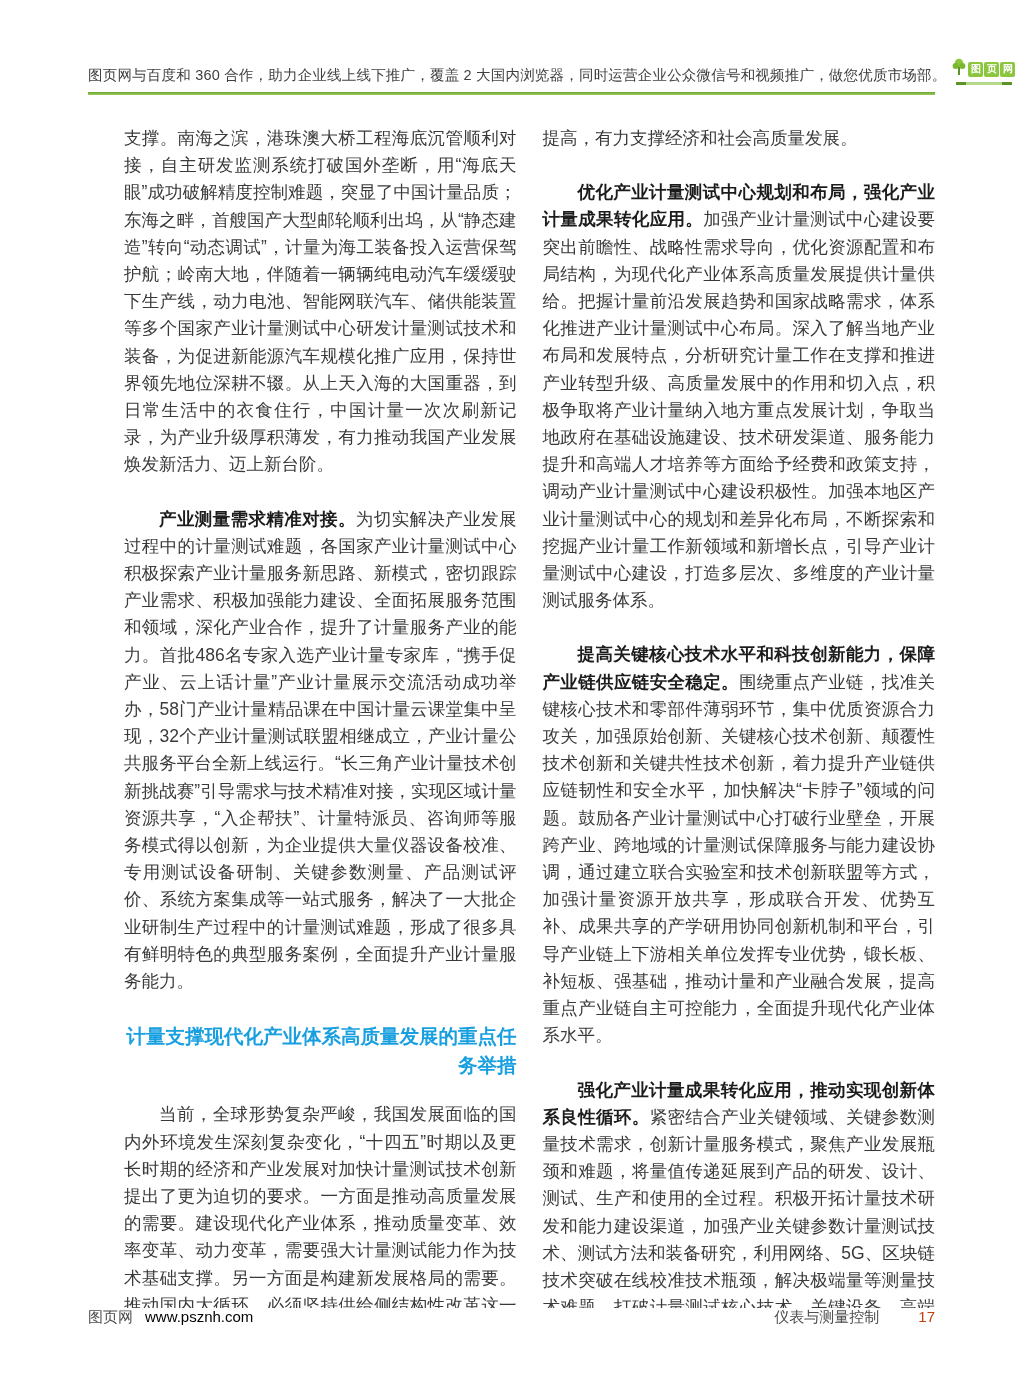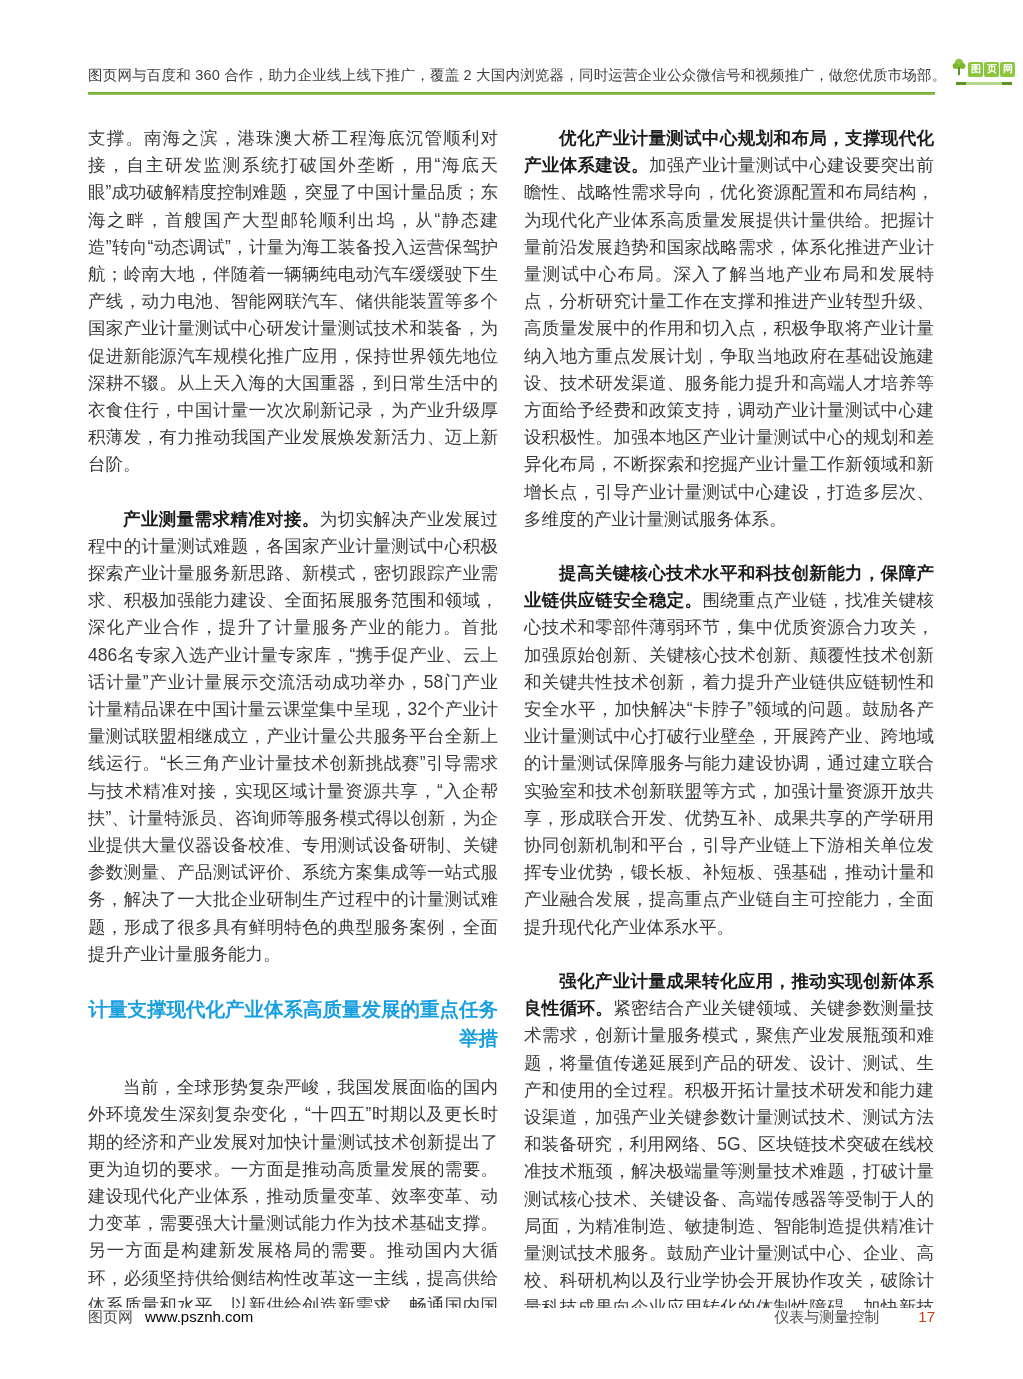--- a/index.html
+++ b/index.html
@@ -15,21 +15,21 @@
   .promo{font-size:14.5px;color:#3f3f3f;letter-spacing:0.2px;padding-top:8px;white-space:nowrap;text-align:center;}
   .logo{display:flex;flex-direction:column;align-items:center;margin-left:6px;}
   .logo-top{display:flex;align-items:center;gap:2px;}
   .logo-blocks{display:flex;gap:1px;}
   .logo-block{width:15px;height:15px;background:#8cc63f;color:#ffffff;font-size:10px;
     display:flex;align-items:center;justify-content:center;border-radius:2px;font-weight:bold;}
   .logo-tagline{margin-top:2px;width:56px;height:3px;
     background:linear-gradient(90deg,#5d9427 0 18%,#b5d98a 18% 82%,#5d9427 82% 100%);}
   .green-rule{height:3px;margin-top:7px;background:linear-gradient(180deg,#6aa52d,#9ccb5d);}
   
-  .columns{display:flex;gap:26px;margin-top:30px;flex:1;overflow:hidden;}
+  .columns{display:flex;gap:26px;margin-top:30px;flex:1;overflow:hidden;margin-left:36px;}
   .col{width:410px;text-align:justify;}
   .para{font-size:17.5px;line-height:27.2px;margin:0 0 27px 0;text-indent:2em;}
   .para.no-indent{text-indent:0;}
   .para b{color:#1c1c1c;}
   .section-heading{
     font-size:19.5px;line-height:29px;font-weight:bold;color:#189fe0;
     margin:1px 0 21px 0;text-align:right;
   }
   
   .footer-row{display:flex;justify-content:space-between;align-items:baseline;
@@ -73,21 +73,22 @@
   <div class="columns">
 
     <div class="col">
       <p class="para no-indent"><span>支撑。南海之滨，港珠澳大桥工程海底沉管顺利对接，自主研发监测系统打破国外垄断，用“海底天眼”成功破解精度控制难题，突显了中国计量品质；东海之畔，首艘国产大型邮轮顺利出坞，从“静态建造”转向“动态调试”，计量为海工装备投入运营保驾护航；岭南大地，伴随着一辆辆纯电动汽车缓缓驶下生产线，动力电池、智能网联汽车、储供能装置等多个国家产业计量测试中心研发计量测试技术和装备，为促进新能源汽车规模化推广应用，保持世界领先地位深耕不辍。从上天入海的大国重器，到日常生活中的衣食住行，中国计量一次次刷新记录，为产业升级厚积薄发，有力推动我国产业发展焕发新活力、迈上新台阶。</span></p>
       <p class="para"><b>产业测量需求精准对接。</b><span>为切实解决产业发展过程中的计量测试难题，各国家产业计量测试中心积极探索产业计量服务新思路、新模式，密切跟踪产业需求、积极加强能力建设、全面拓展服务范围和领域，深化产业合作，提升了计量服务产业的能力。首批486名专家入选产业计量专家库，“携手促产业、云上话计量”产业计量展示交流活动成功举办，58门产业计量精品课在中国计量云课堂集中呈现，32个产业计量测试联盟相继成立，产业计量公共服务平台全新上线运行。“长三角产业计量技术创新挑战赛”引导需求与技术精准对接，实现区域计量资源共享，“入企帮扶”、计量特派员、咨询师等服务模式得以创新，为企业提供大量仪器设备校准、专用测试设备研制、关键参数测量、产品测试评价、系统方案集成等一站式服务，解决了一大批企业研制生产过程中的计量测试难题，形成了很多具有鲜明特色的典型服务案例，全面提升产业计量服务能力。</span></p>
       <h2 class="section-heading">计量支撑现代化产业体系高质量发展的重点任务举措</h2>
       <p class="para"><span>当前，全球形势复杂严峻，我国发展面临的国内外环境发生深刻复杂变化，“十四五”时期以及更长时期的经济和产业发展对加快计量测试技术创新提出了更为迫切的要求。一方面是推动高质量发展的需要。建设现代化产业体系，推动质量变革、效率变革、动力变革，需要强大计量测试能力作为技术基础支撑。另一方面是构建新发展格局的需要。推动国内大循环，必须坚持供给侧结构性改革这一主线，提高供给体系质量和水平，以新供给创造新需求，畅通国内国际双循环，这需要我们加快提升产业计量测试技术水平，加快构建国家现代先进测量体系，保障产业链供应链安全稳定。所以我们必须走出适合国情的产业计量发展道路，特别是要把计量测试自主创新能力提升摆在更加突出的位置，努力实现更多“从0到1”的突破，切实推动我国产品质量不断</span></p>
     </div>
 
     <div class="col">
-      <p class="para"><b>优化产业计量测试中心规划和布局，支撑现代化产业体系建设。</b><span>加强产业计量测试中心建设要突出前瞻性、战略性需求导向，优化资源配置和布局结构，为现代化产业体系高质量发展提供计量供给。把握计量前沿发展趋势和国家战略需求，体系化推进产业计量测试中心布局。深入了解当地产业布局和发展特点，分析研究计量工作在支撑和推进产业转型升级、高质量发展中的作用和切入点，积极争取将产业计量纳入地方重点发展计划，争取当地政府在基础设施建设、技术研发渠道、服务能力提升和高端人才培养等方面给予经费和政策支持，调动产业计量测试中心建设积极性。加强本地区产业计量测试中心的规划和差异化布局，不断探索和挖掘产业计量工作新领域和新增长点，引导产业计量测试中心建设，打造多层次、多维度的产业计量测试服务体系。</span></p>
+      <p class="para no-indent"><span>提高，有力支撑经济和社会高质量发展。</span></p>
+      <p class="para"><b>优化产业计量测试中心规划和布局，强化产业计量成果转化应用。</b><span>加强产业计量测试中心建设要突出前瞻性、战略性需求导向，优化资源配置和布局结构，为现代化产业体系高质量发展提供计量供给。把握计量前沿发展趋势和国家战略需求，体系化推进产业计量测试中心布局。深入了解当地产业布局和发展特点，分析研究计量工作在支撑和推进产业转型升级、高质量发展中的作用和切入点，积极争取将产业计量纳入地方重点发展计划，争取当地政府在基础设施建设、技术研发渠道、服务能力提升和高端人才培养等方面给予经费和政策支持，调动产业计量测试中心建设积极性。加强本地区产业计量测试中心的规划和差异化布局，不断探索和挖掘产业计量工作新领域和新增长点，引导产业计量测试中心建设，打造多层次、多维度的产业计量测试服务体系。</span></p>
       <p class="para"><b>提高关键核心技术水平和科技创新能力，保障产业链供应链安全稳定。</b><span>围绕重点产业链，找准关键核心技术和零部件薄弱环节，集中优质资源合力攻关，加强原始创新、关键核心技术创新、颠覆性技术创新和关键共性技术创新，着力提升产业链供应链韧性和安全水平，加快解决“卡脖子”领域的问题。鼓励各产业计量测试中心打破行业壁垒，开展跨产业、跨地域的计量测试保障服务与能力建设协调，通过建立联合实验室和技术创新联盟等方式，加强计量资源开放共享，形成联合开发、优势互补、成果共享的产学研用协同创新机制和平台，引导产业链上下游相关单位发挥专业优势，锻长板、补短板、强基础，推动计量和产业融合发展，提高重点产业链自主可控能力，全面提升现代化产业体系水平。</span></p>
       <p class="para"><b>强化产业计量成果转化应用，推动实现创新体系良性循环。</b><span>紧密结合产业关键领域、关键参数测量技术需求，创新计量服务模式，聚焦产业发展瓶颈和难题，将量值传递延展到产品的研发、设计、测试、生产和使用的全过程。积极开拓计量技术研发和能力建设渠道，加强产业关键参数计量测试技术、测试方法和装备研究，利用网络、5G、区块链技术突破在线校准技术瓶颈，解决极端量等测量技术难题，打破计量测试核心技术、关键设备、高端传感器等受制于人的局面，为精准制造、敏捷制造、智能制造提供精准计量测试技术服务。鼓励产业计量测试中心、企业、高校、科研机构以及行业学协会开展协作攻关，破除计量科技成果向企业应用转化的体制性障碍，加快新技术、新方法、新材料、新器件和试验数据向企业转移应用的机制建设。鼓励各产</span></p>
     </div>
 
   </div>
 
   <div class="footer-row">
     <div class="footer-left">
       <span class="site-name">图页网</span>
       <span class="site-url">www.psznh.com</span>

